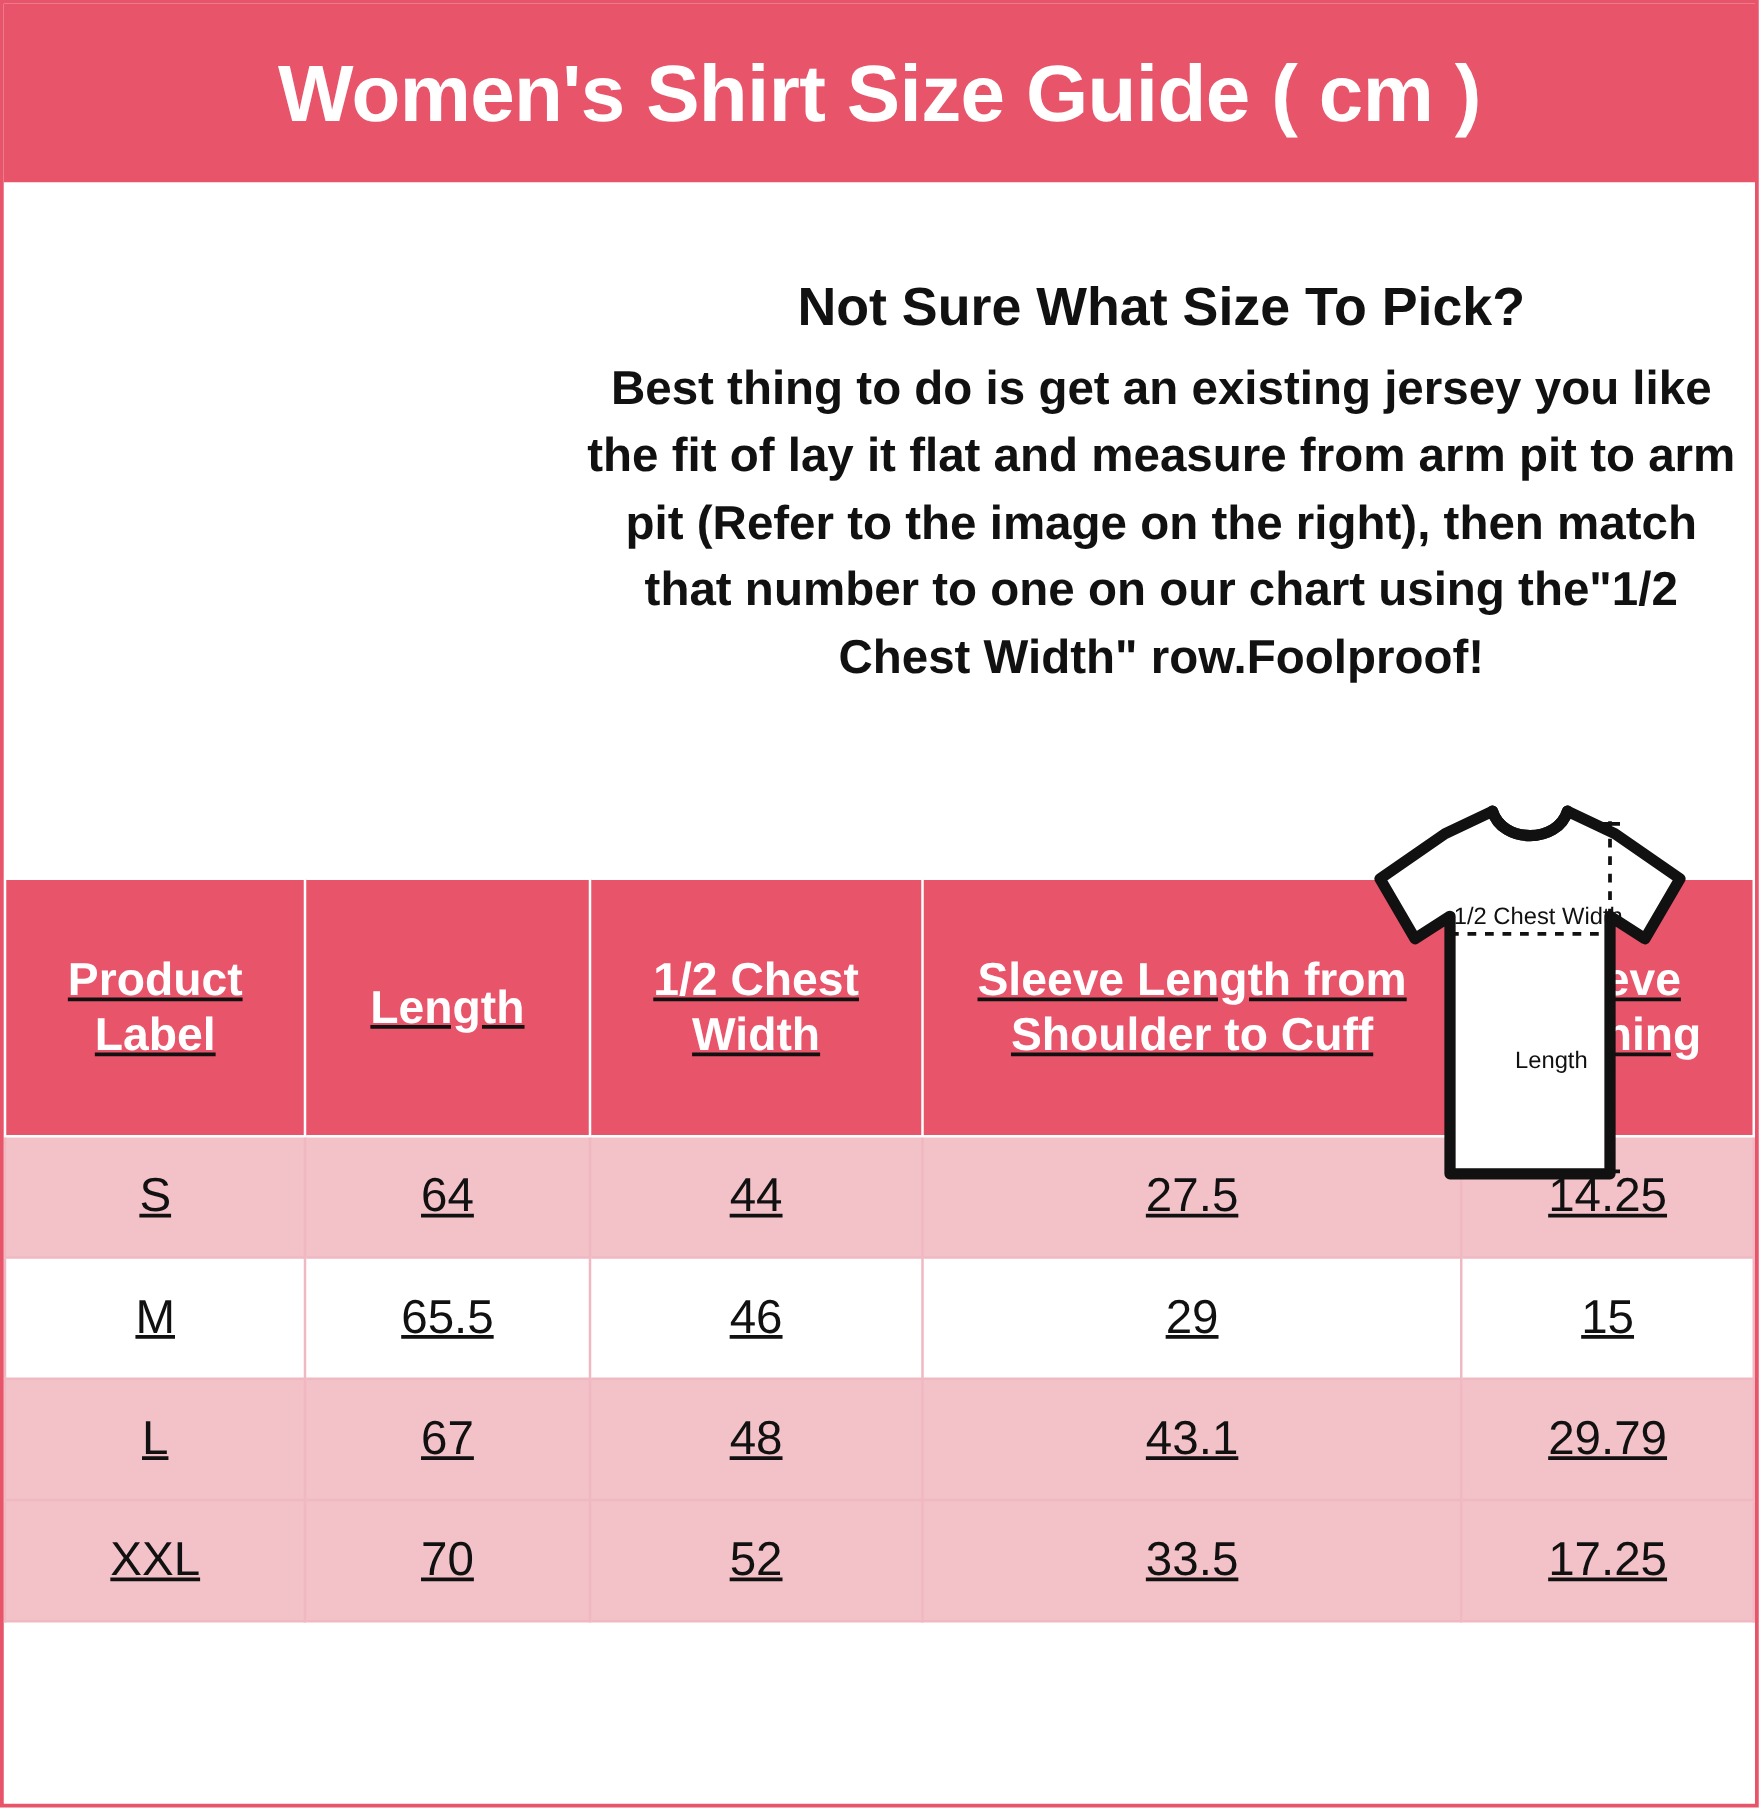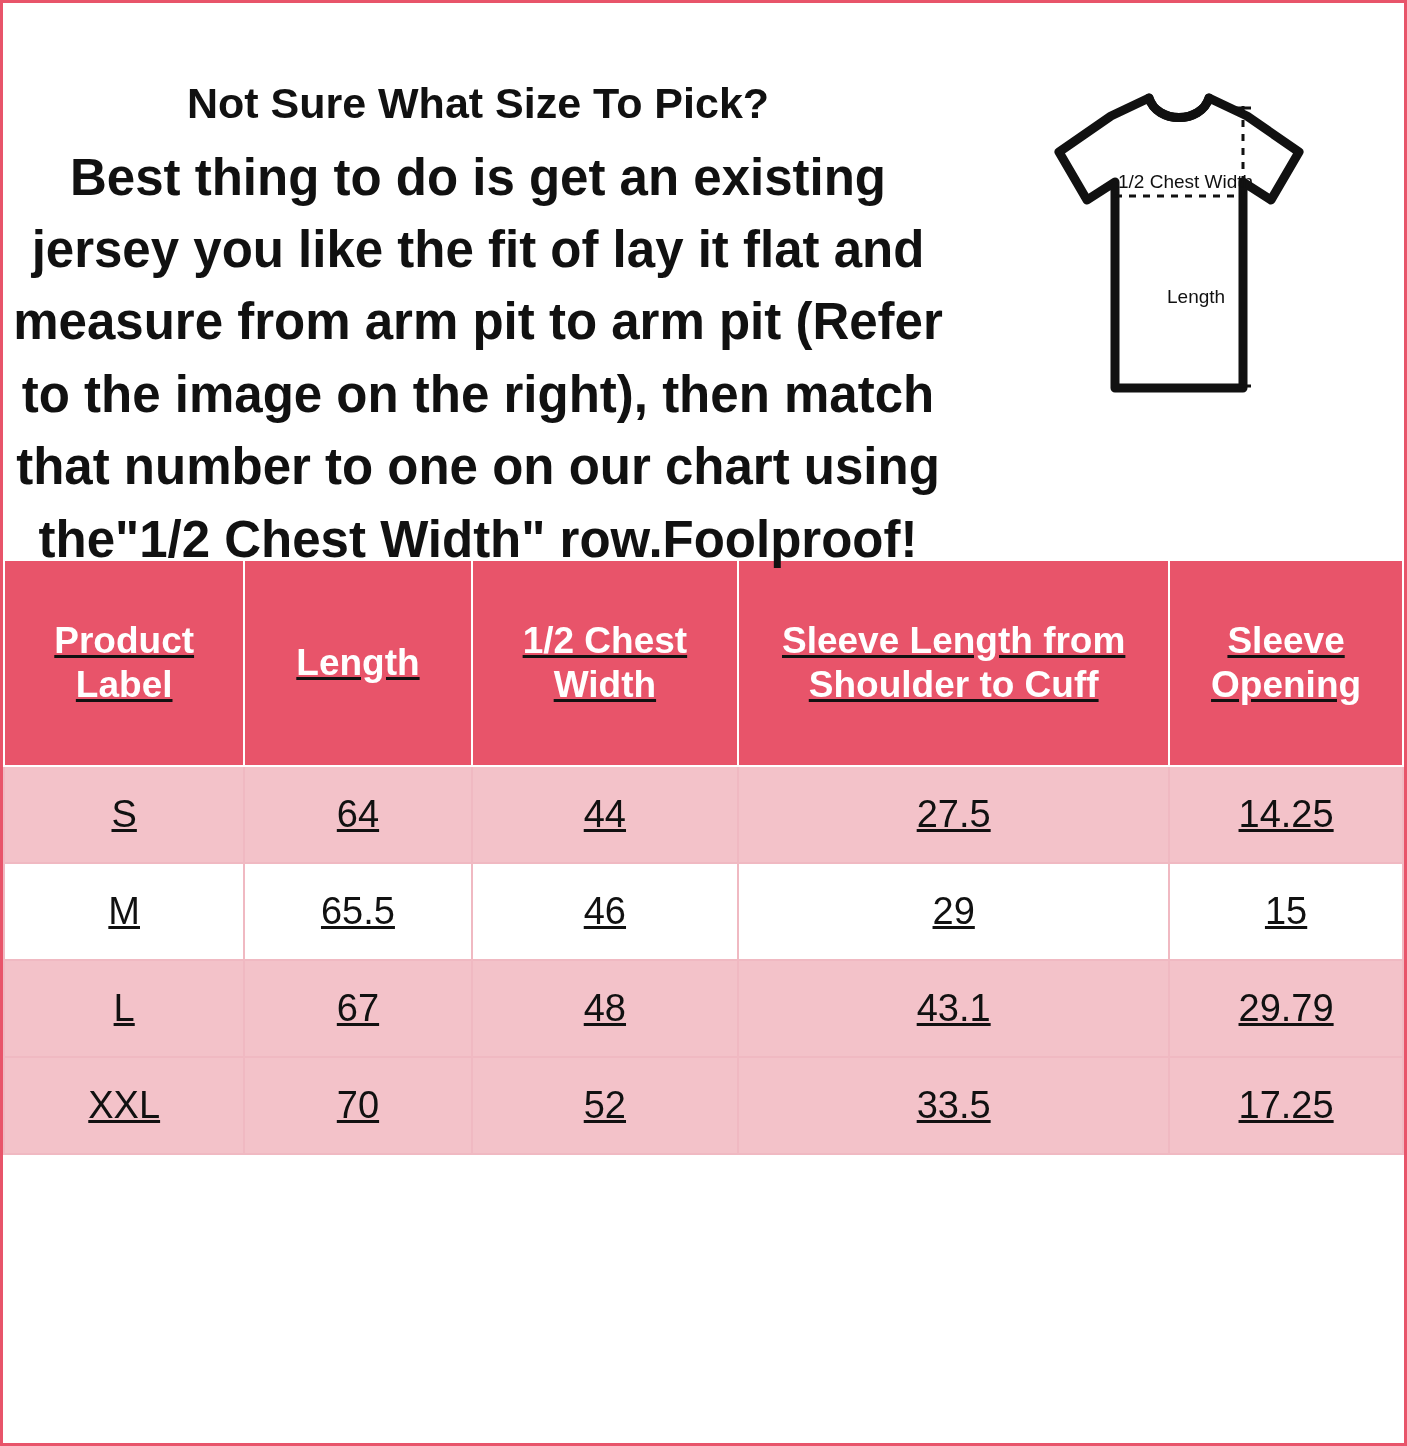--- a/index.html
+++ b/index.html
@@ -41,36 +41,37 @@
     text-align: center;
     line-height: 1;
   }
 
   
   .info-section {
     position: relative;
     height: 556px;
     background: #ffffff;
     display: flex;
-    align-items: flex-start;
+    align-items: flex-end;
+    flex-direction: column;
   }
   .info-text {
     width: 950px;
     padding-top: 75px;
     text-align: center;
   }
   .info-heading {
     font-size: 43px;
     font-weight: bold;
     color: #111111;
     margin-bottom: 12px;
     line-height: 1.2;
   }
   .info-body {
-    font-size: 51px;
+    font-size: 38px;
     font-weight: bold;
     color: #111111;
     line-height: 1.42;
     padding: 0 8px;
   }
 
   
   .shirt-wrap {
     flex: 1;
     display: flex;
@@ -125,20 +126,23 @@
   .col-2 { width: 16%; }
   .col-3 { width: 19%; }
   .col-4 { width: 31.5%; }
   .col-5 { width: 16.5%; }
 </style>
 </head>
 <body>
 
 <div class="page">
 
+  <div class="title-bar">
+    <div class="title-text">Women's Shirt Size Guide ( cm )</div>
+  </div>
 
   <div class="info-section">
     <div class="info-text">
       <div class="info-heading">Not Sure What Size To Pick?</div>
       <div class="info-body">Best thing to do is get an existing jersey you like the fit of lay it flat and measure from arm pit to arm pit (Refer to the image on the right), then match that number to one on our chart using the"1/2 Chest Width" row.Foolproof!</div>
     </div>
 
     <div class="shirt-wrap">
       <svg class="shirt-svg" width="360" height="340" viewBox="0 0 360 340">
 

